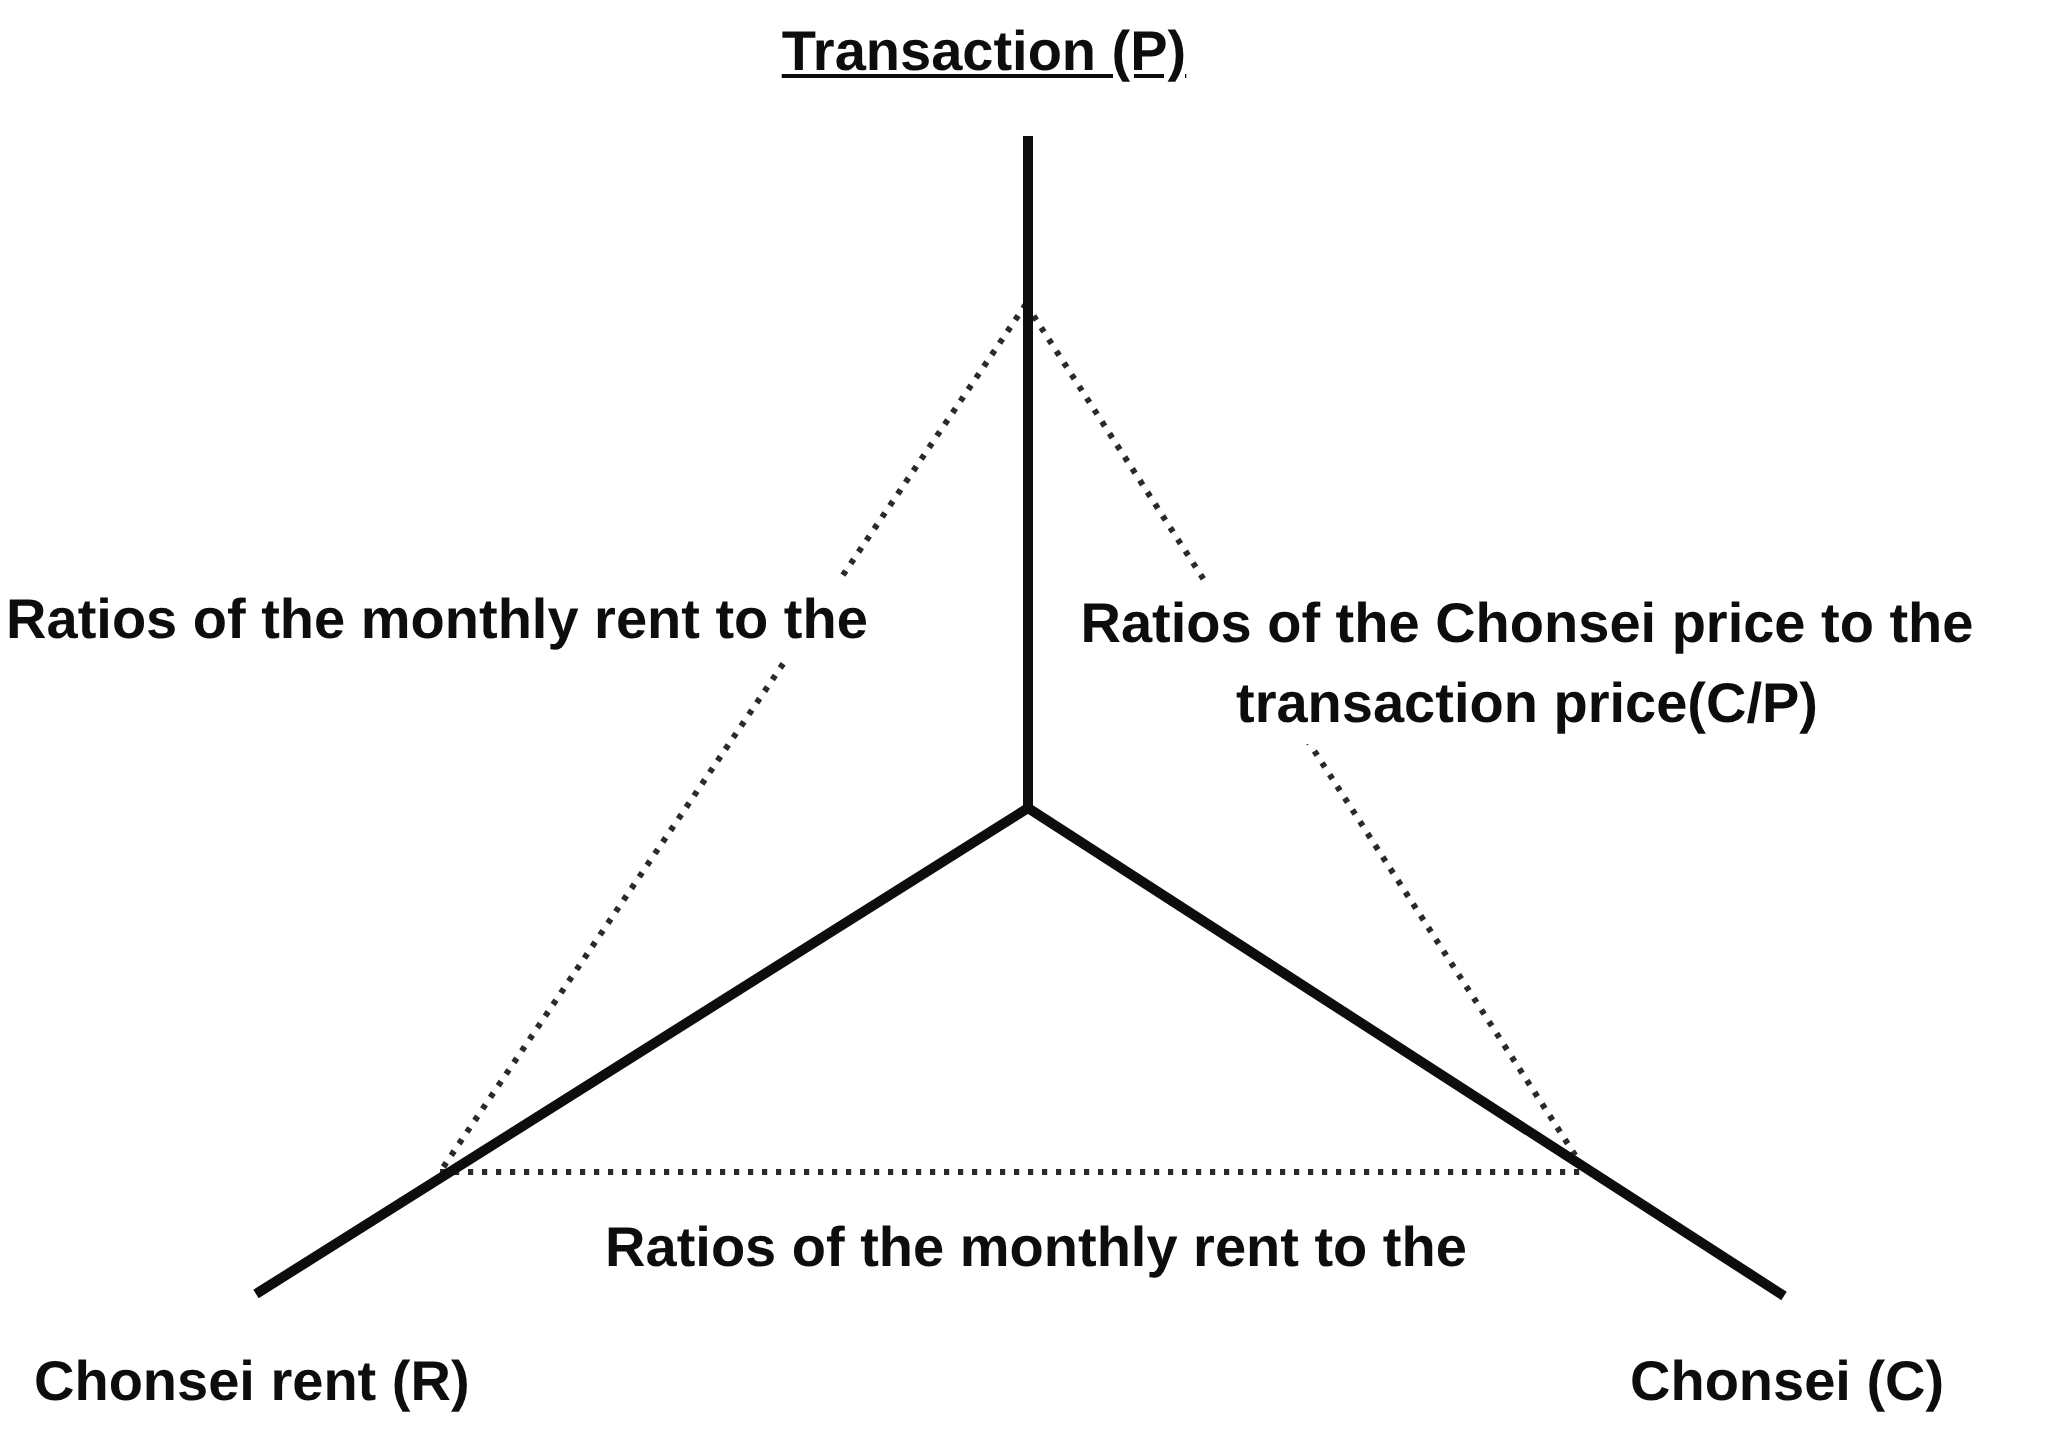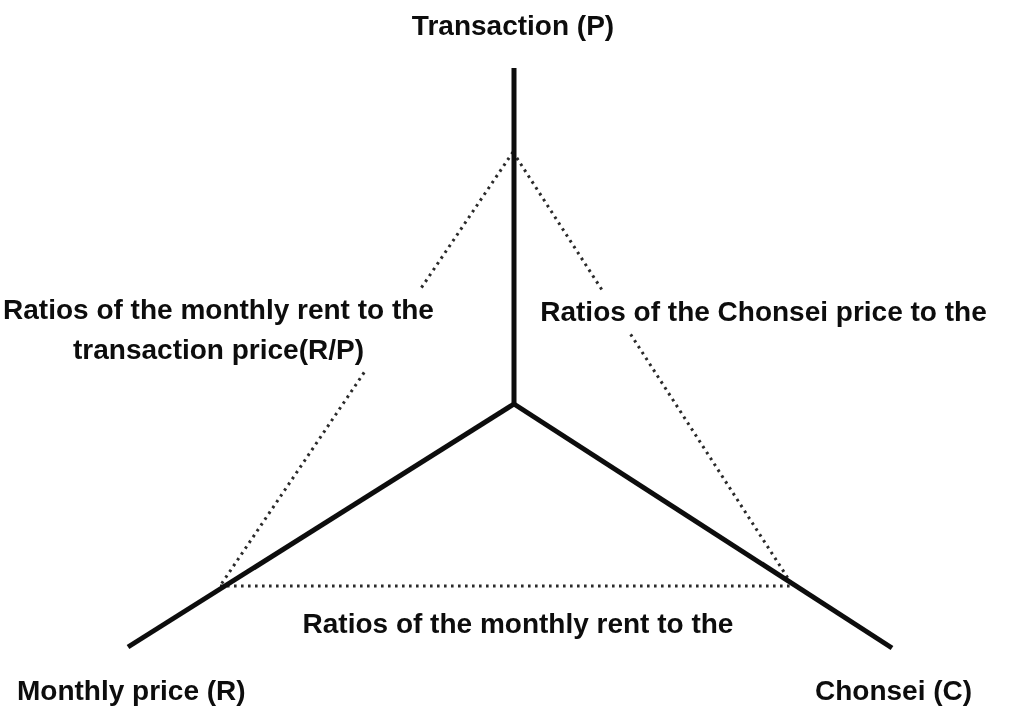--- a/index.html
+++ b/index.html
@@ -41,21 +41,21 @@
     font-weight: 700;
     font-size: 28px;
     line-height: 40px;
     text-align: center;
     background: var(--background, #ffffff);
     white-space: nowrap;
   }
   .lbl.wrap2 { white-space: normal; }
   .lbl span { display: block; }
 
-  #node-top-label        { left: 513px; top: 6px;  transform: translateX(-50%); background: transparent; }
+  #node-top-label        { left: 492px; top: 6px;  transform: translateX(-50%); background: transparent; text-decoration: underline; }
   #edge-left-label       { left: 0px;   top: 290px; width: 437px; }
   #edge-right-label      { left: 540px; top: 292px; width: 447px; }
   #edge-bottom-label     { left: 293px; top: 604px; width: 450px; background: transparent; }
   #node-bottom-left-label  { left: 17px;  top: 671px; background: transparent; }
   #node-bottom-right-label { left: 815px; top: 671px; background: transparent; text-align: right; }
 </style>
 </head>
 <body>
 
 <div id="stage">
@@ -68,28 +68,28 @@
 
     <line class="solid-line" x1="514" y1="68" x2="514" y2="404"></line>
     <line class="solid-line" x1="514" y1="404" x2="128" y2="647"></line>
     <line class="solid-line" x1="514" y1="404" x2="892" y2="648"></line>
   </svg>
 
   <div class="lbl" id="node-top-label">Transaction (P)</div>
 
   <div class="lbl wrap2" id="edge-left-label">
     <span>Ratios of the monthly rent to the</span>
-    <span>transaction price(R/P)</span>
   </div>
 
   <div class="lbl wrap2" id="edge-right-label">
     <span>Ratios of the Chonsei price to the</span>
+    <span>transaction price(C/P)</span>
   </div>
 
   <div class="lbl wrap2" id="edge-bottom-label">
     <span>Ratios of the monthly rent to the</span>
   </div>
 
-  <div class="lbl" id="node-bottom-left-label">Monthly price (R)</div>
+  <div class="lbl" id="node-bottom-left-label">Chonsei rent (R)</div>
 
   <div class="lbl" id="node-bottom-right-label">Chonsei (C)</div>
 
 </div>
 
 </body></html>

